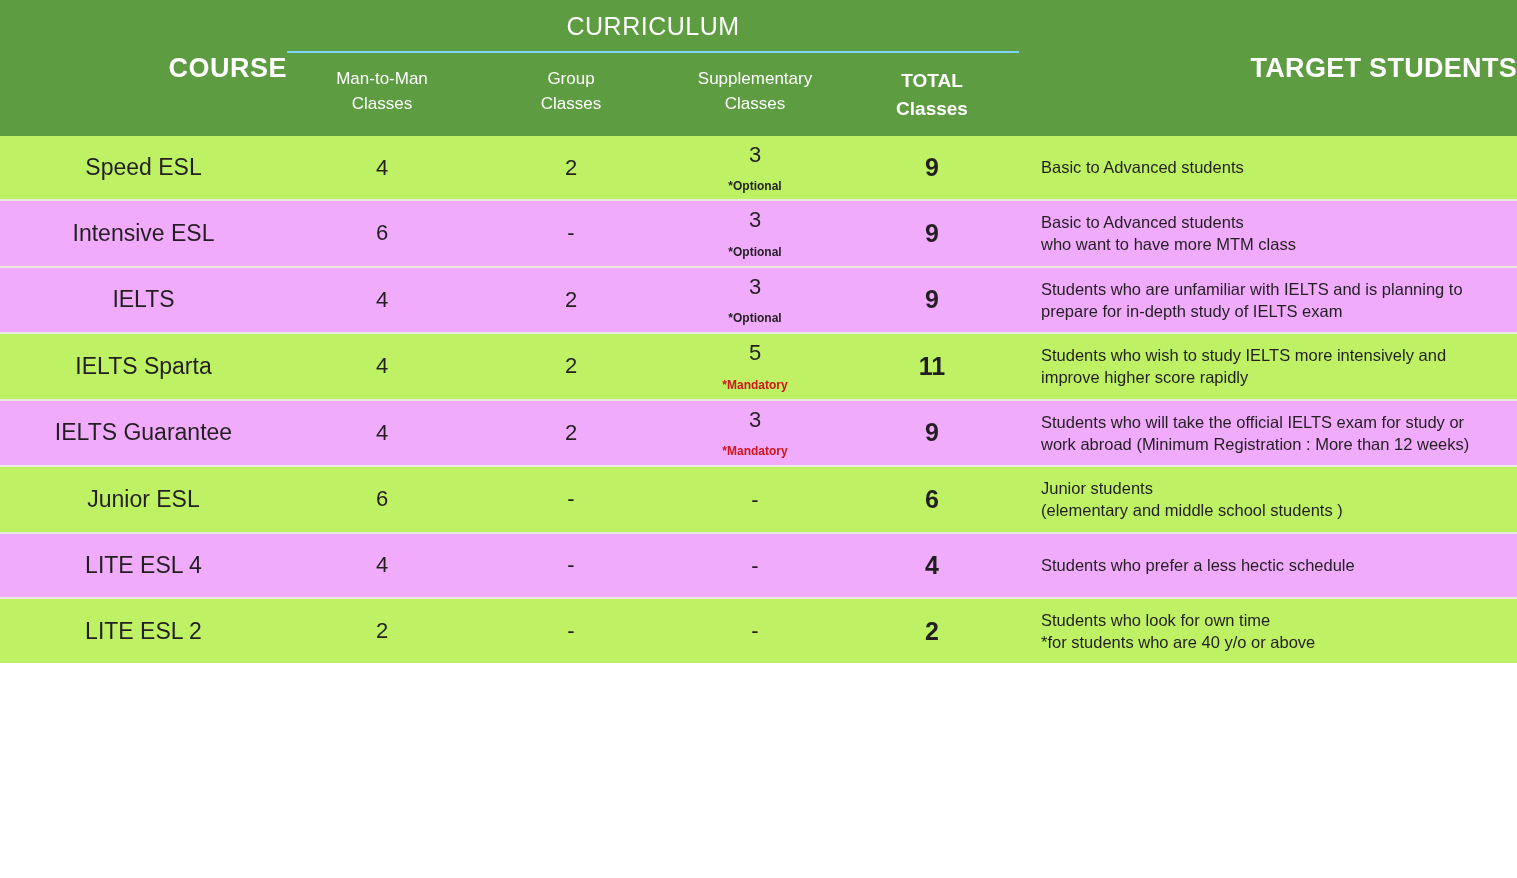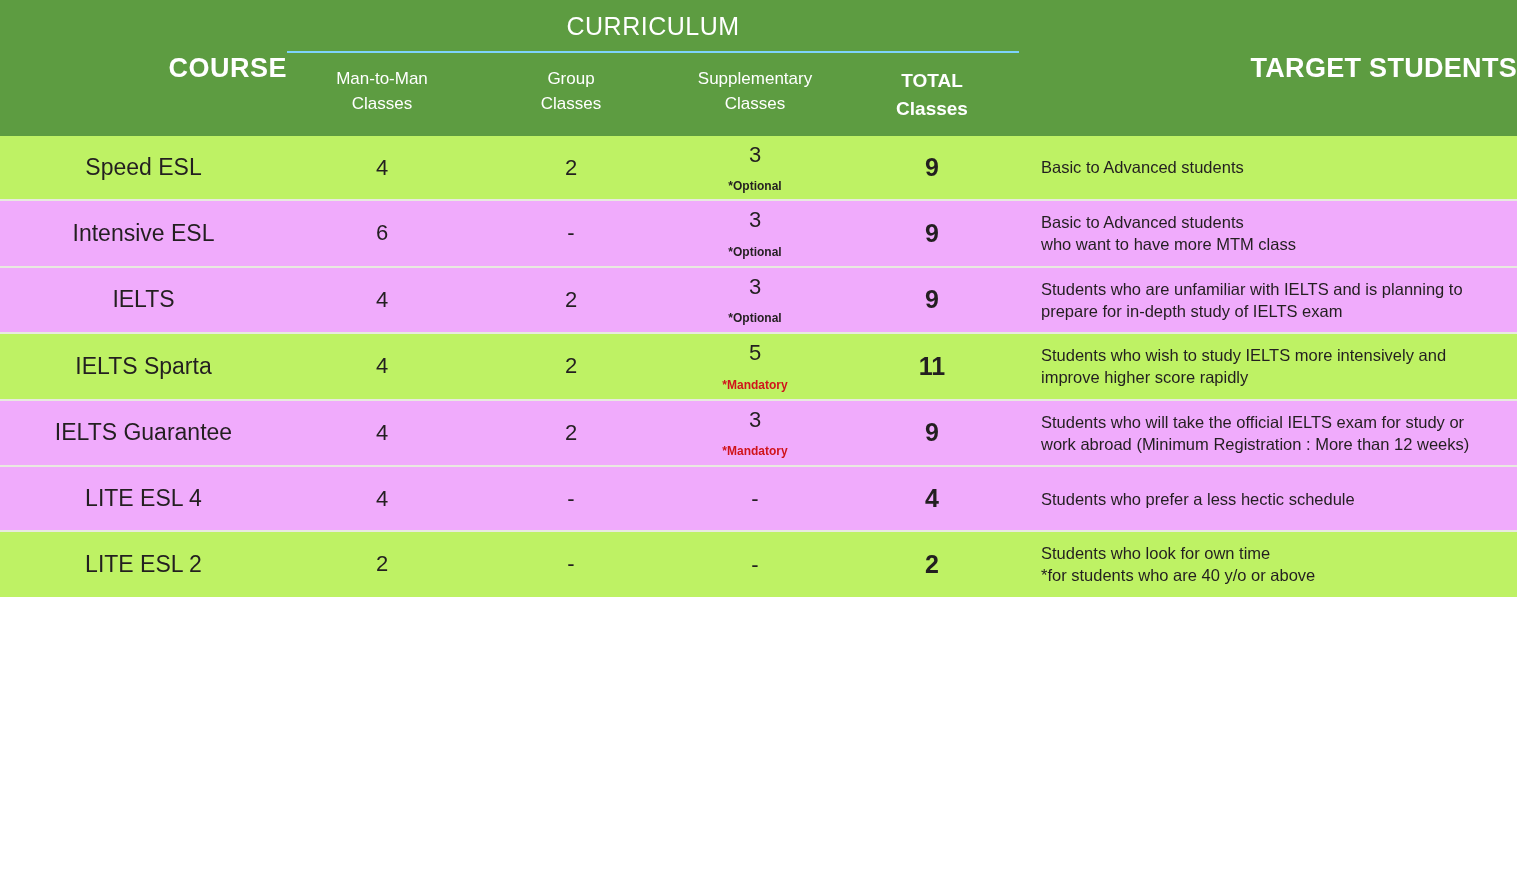--- a/index.html
+++ b/index.html
@@ -202,20 +202,31 @@
         <td class="course-name">IELTS Guarantee</td>
         <td class="num">4</td>
         <td class="num">2</td>
         <td class="supp"><span>3</span><span class="note mandatory">*Mandatory</span></td>
         <td class="num-total">9</td>
         <td class="target">
           <span>Students who will take the official IELTS exam for study or</span>
           <span>work abroad (Minimum Registration : More than 12 weeks)</span>
         </td>
       </tr>
+      <tr class="row-alt">
+        <td class="course-name">Junior ESL</td>
+        <td class="num">6</td>
+        <td class="num">-</td>
+        <td class="supp"><span>-</span></td>
+        <td class="num-total">6</td>
+        <td class="target">
+          <span>Junior students</span>
+          <span>(elementary and middle school students )</span>
+        </td>
+      </tr>
       <tr class="row-plain">
         <td class="course-name">LITE ESL 4</td>
         <td class="num">4</td>
         <td class="num">-</td>
         <td class="supp"><span>-</span></td>
         <td class="num-total">4</td>
         <td class="target">
           <span>Students who prefer a less hectic schedule</span>
         </td>
       </tr>

